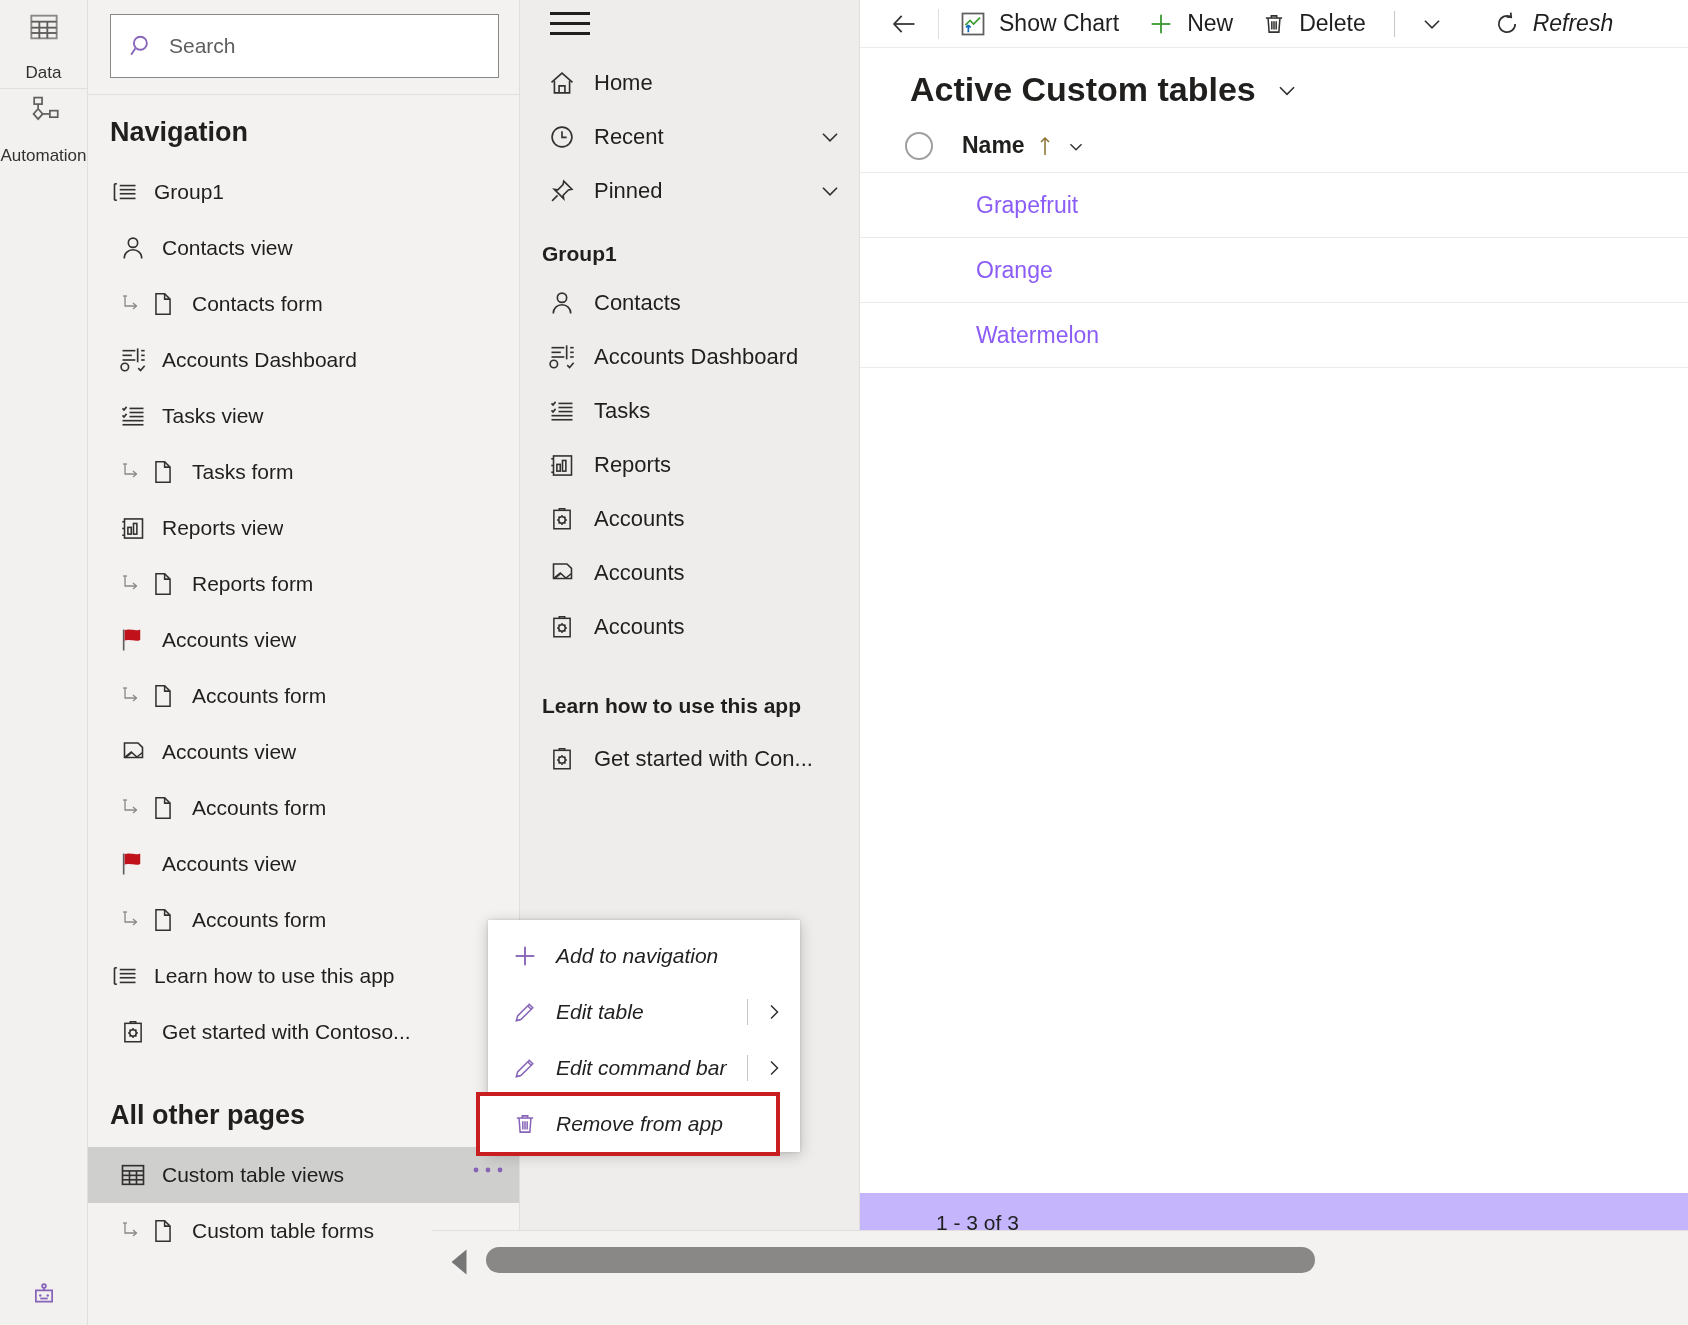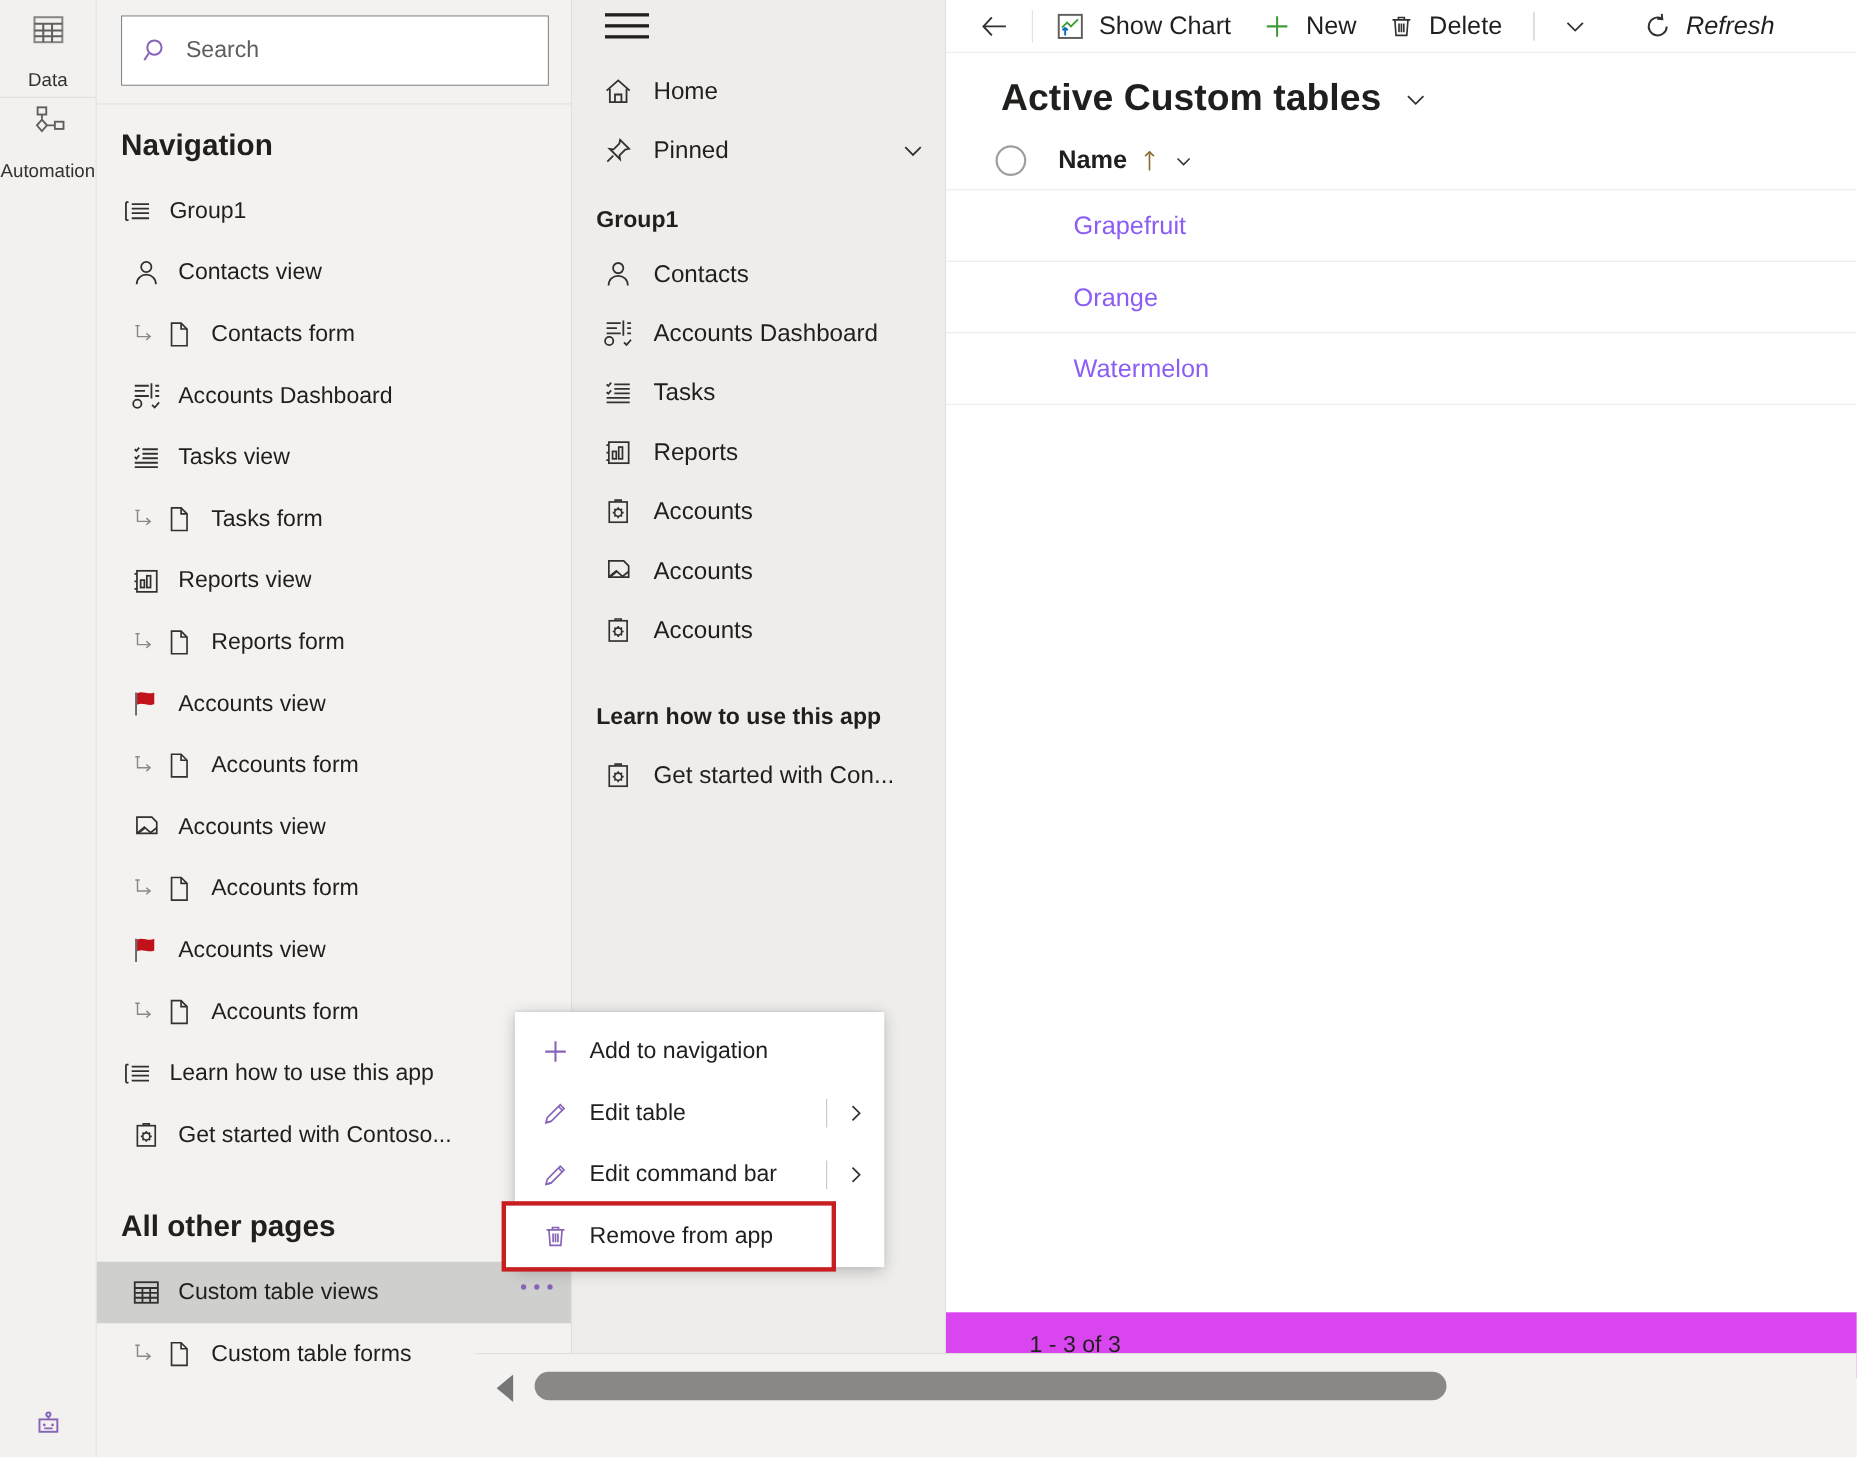--- a/index.html
+++ b/index.html
@@ -141,40 +141,40 @@
 
   .grid-row {
     display: flex; align-items: center; height: 65px;
     border-bottom: 1px solid #edebe9; padding-left: 30px;
   }
   .cell-link { font-size: 23px; color: #8b5cf6; cursor: pointer; }
 
   .grid-footer {
     position: absolute; left: 0; bottom: 72px; width: 100%;
     height: 60px; display: flex; align-items: center; padding-left: 76px;
-    background: #d946ef;
+    background: #c4b5fd;
   }
   .grid-footer .pg { font-size: 21px; color: #201f1e; }
 
   
   .hscroll-strip {
     position: absolute; left: 432px; bottom: 0; right: 0; height: 95px;
     background: #f3f2f1; border-top: 1px solid #e1dfdd;
     display: flex; align-items: flex-start; padding-top: 16px;
   }
   .hs-arrow { width: 54px; display: flex; align-items: center; justify-content: center; cursor: pointer; }
   .hs-track { flex: 1; height: 26px; margin-right: 18px; }
   .hs-thumb { height: 26px; background: #8a8886; border-radius: 13px; width: 70%; }
 
   
   .ctxmenu {
-    position: absolute; left: 468px; top: 920px;
-    width: 336px; background: #ffffff;
+    position: absolute; left: 488px; top: 920px;
+    width: 312px; background: #ffffff;
     box-shadow: 0 3px 14px rgba(0,0,0,0.22), 0 0 3px rgba(0,0,0,0.14);
-    padding: 8px 0 0 0; z-index: 50;
+    padding: 8px 0 0 0; z-index: 50; font-style: italic;
   }
   .ctx-item {
     display: flex; align-items: center; height: 56px;
     padding-left: 22px; cursor: pointer; position: relative;
   }
   .ctx-item .ico { width: 30px; flex: 0 0 30px; display: flex; align-items: center; justify-content: center; }
   .ctx-item .lbl { font-size: 21px; color: #201f1e; margin-left: 16px; white-space: nowrap; }
   .ctx-item .sub { margin-left: auto; display: flex; align-items: center; gap: 14px; padding-right: 14px; }
   .ctx-subsep { width: 1px; height: 26px; background: #c8c6c4; }
   .ctx-item.highlight {
@@ -528,20 +528,34 @@
               <path d="M3 11.5 L12 3.5 L21 11.5"></path>
               <path d="M5.5 10 V20.5 h13 V10"></path>
               <path d="M9.5 20.5 v-6 h5 v6"></path>
             </svg>
           </span>
           <span class="txt">Home</span>
         </div>
         <div class="pv-row">
           <span class="ico">
             <svg width="28" height="28" viewBox="0 0 24 24" fill="none" stroke="#323130" stroke-width="1.4">
+              <circle cx="12" cy="12" r="8.5"></circle>
+              <path d="M12 7 v5.3 h4"></path>
+            </svg>
+          </span>
+          <span class="txt">Recent</span>
+          <span class="chev">
+            <svg width="26" height="26" viewBox="0 0 24 24" fill="none" stroke="#323130" stroke-width="1.5">
+              <path d="M5.5 9 L12 15.5 L18.5 9"></path>
+            </svg>
+          </span>
+        </div>
+        <div class="pv-row">
+          <span class="ico">
+            <svg width="28" height="28" viewBox="0 0 24 24" fill="none" stroke="#323130" stroke-width="1.4">
               <path d="M13.5 3.5 l7 7 l-3 0.6 l-4.5 4.5 l0.4 3 l-8 -8 l3 0.4 l4.5 -4.5 z"></path>
               <line x1="8.2" y1="15.8" x2="3.5" y2="20.5"></line>
             </svg>
           </span>
           <span class="txt">Pinned</span>
           <span class="chev">
             <svg width="26" height="26" viewBox="0 0 24 24" fill="none" stroke="#323130" stroke-width="1.5">
               <path d="M5.5 9 L12 15.5 L18.5 9"></path>
             </svg>
           </span>

